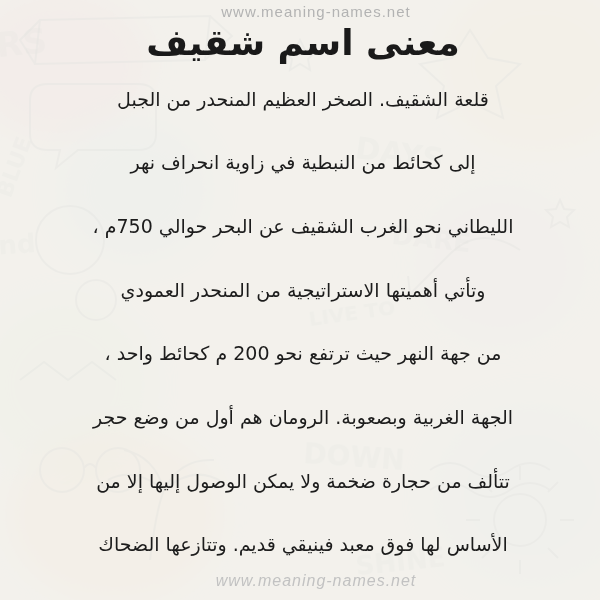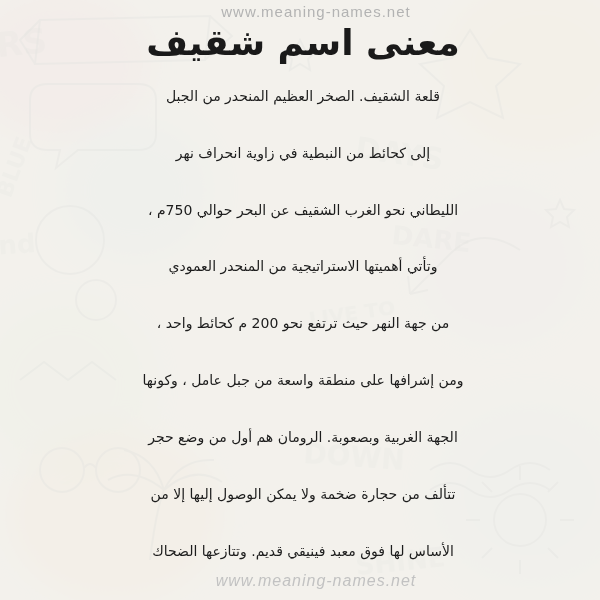--- a/index.html
+++ b/index.html
@@ -97,21 +97,21 @@
     line-height: 1.3;
     direction: rtl;
   }
 
   #body-text {
     margin-top: 14px;
     direction: rtl;
     text-align: center;
   }
   .text-line {
-    font-size: 14px;
+    font-size: 19px;
     color: #1c1c1c;
     line-height: 1.35;
     margin: 0 0 38px 0;
     white-space: nowrap;
     text-align: center;
   }
   .text-line:last-child { margin-bottom: 0; }
 </style>
 </head>
 <body>
@@ -178,20 +178,19 @@
 
 <div id="content">
   <h1 id="page-title">معنى اسم شقيف</h1>
 
   <div id="body-text">
     <p class="text-line">قلعة الشقيف. الصخر العظيم المنحدر من الجبل</p>
     <p class="text-line">إلى كحائط من النبطية في زاوية انحراف نهر</p>
     <p class="text-line">الليطاني نحو الغرب الشقيف عن البحر حوالي 750م ،</p>
     <p class="text-line">وتأتي أهميتها الاستراتيجية من المنحدر العمودي</p>
     <p class="text-line">من جهة النهر حيث ترتفع نحو 200 م كحائط واحد ،</p>
-    <p class="text-line">ومن إشرافها على منطقة واسعة من جبل عامل ، وكونها</p>
     <p class="text-line">الجهة الغربية وبصعوبة. الرومان هم أول من وضع حجر</p>
     <p class="text-line">تتألف من حجارة ضخمة ولا يمكن الوصول إليها إلا من</p>
     <p class="text-line">الأساس لها فوق معبد فينيقي قديم. وتتازعها الضحاك</p>
   </div>
 </div>
 
 <div class="watermark" id="watermark-bottom">www.meaning-names.net</div>
 
 </body></html>

